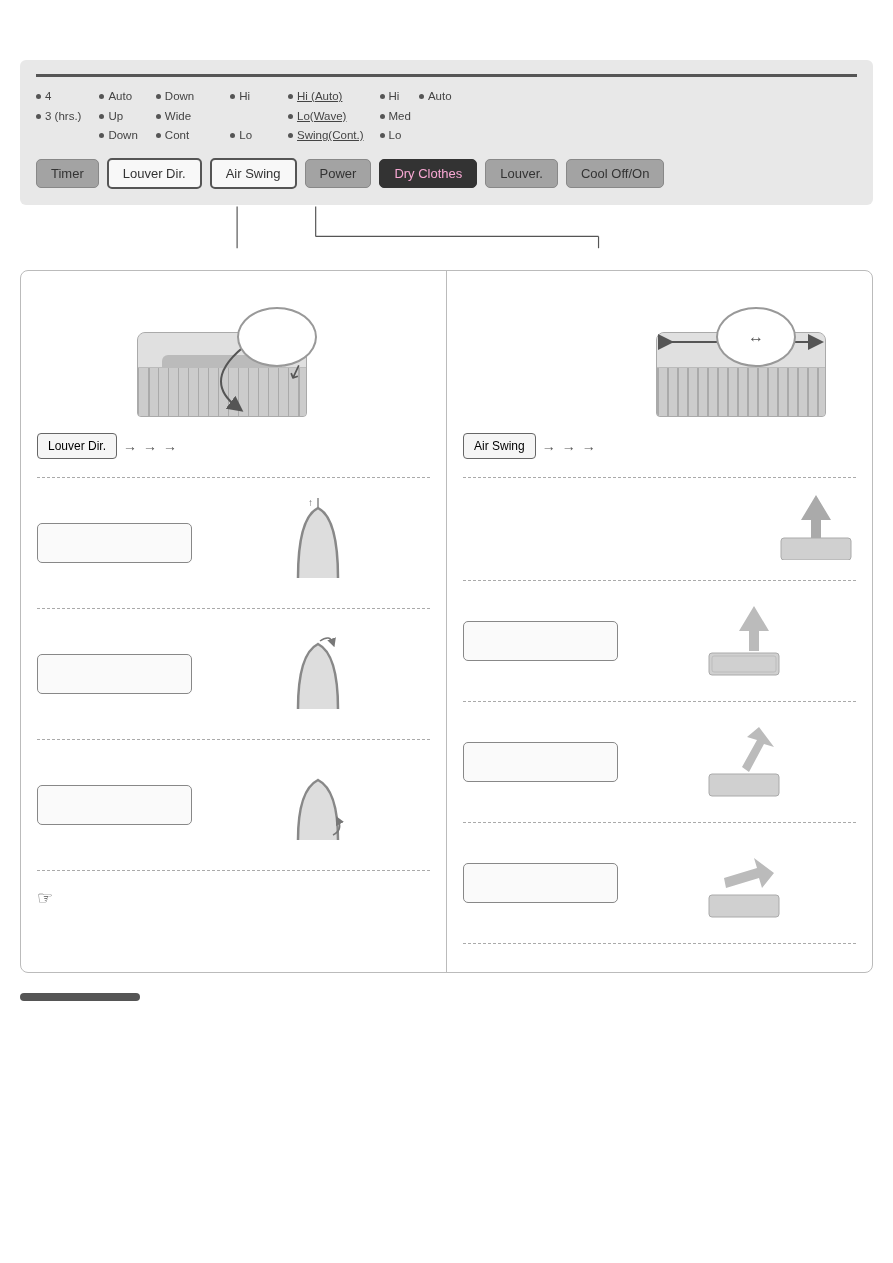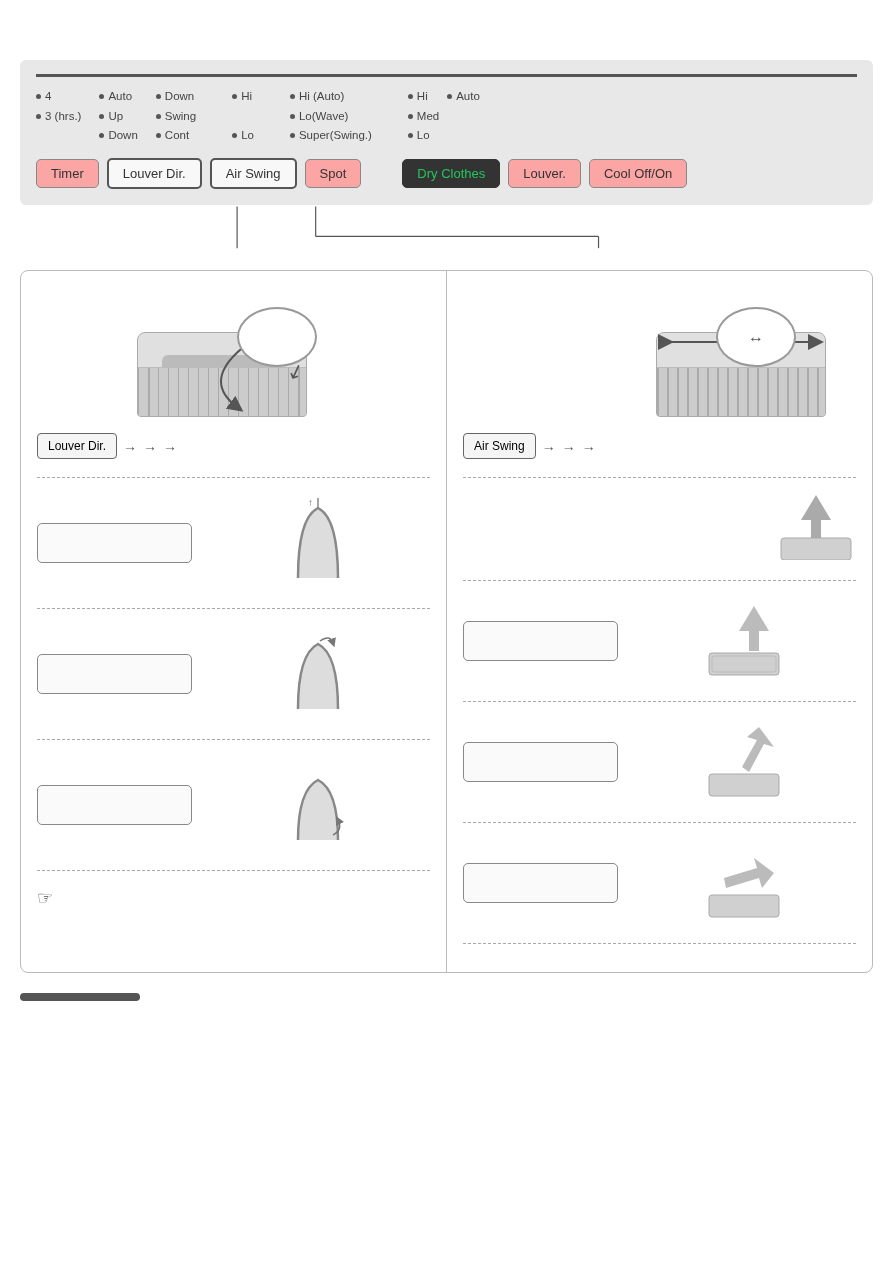--- a/index.html
+++ b/index.html
@@ -66,30 +66,29 @@
       gap: 8px;
       flex-wrap: nowrap;
     }
 
     .btn-panel {
       padding: 6px 14px;
       border-radius: 5px;
       font-size: 13px;
       border: 1.5px solid #888;
       cursor: pointer;
-      background: #fca5a5;
+      background: #a3a3a3;
       color: #333;
       white-space: nowrap;
     }
 
     .btn-panel.active {
       background: #333;
-      color: #22c55e;
+      color: #f9a8d4;
       border-color: #333;
-      margin-left: 33px;
     }
 
     .btn-panel.bold-border {
       border: 2px solid #555;
       background: #f8f8f8;
     }
 
     
     .content-panels {
       display: flex;
@@ -227,21 +226,21 @@
           </div>
         </div>
 
         <div class="info-col" style="margin-right:36px;">
           <div class="info-item">
             <span class="dot"></span>
             <span>Down</span>
           </div>
           <div class="info-item">
             <span class="dot"></span>
-            <span>Swing</span>
+            <span>Wide</span>
           </div>
           <div class="info-item">
             <span class="dot"></span>
             <span>Cont</span>
           </div>
         </div>
 
         <div class="info-col" style="margin-right:36px;">
           <div class="info-item">
             <span class="dot"></span>
@@ -249,32 +248,32 @@
           </div>
           <div class="info-item">
             <span>&nbsp;</span>
           </div>
           <div class="info-item">
             <span class="dot"></span>
             <span>Lo</span>
           </div>
         </div>
 
-        <div class="info-col" style="margin-right:36px;">
+        <div class="info-col" style="margin-right:16px;text-decoration:underline;">
           <div class="info-item">
             <span class="dot"></span>
             <span>Hi (Auto)</span>
           </div>
           <div class="info-item">
             <span class="dot"></span>
             <span>Lo(Wave)</span>
           </div>
           <div class="info-item">
             <span class="dot"></span>
-            <span>Super(Swing.)</span>
+            <span>Swing(Cont.)</span>
           </div>
         </div>
 
         <div class="info-col" style="margin-right:8px;">
           <div class="info-item">
             <span class="dot"></span>
             <span>Hi</span>
           </div>
           <div class="info-item">
             <span class="dot"></span>
@@ -291,21 +290,21 @@
             <span class="dot"></span>
             <span>Auto</span>
           </div>
         </div>
       </div>
 
       <div class="btn-row">
         <button class="btn-panel">Timer</button>
         <button class="btn-panel bold-border">Louver Dir.</button>
         <button class="btn-panel bold-border">Air Swing</button>
-        <button class="btn-panel">Spot</button>
+        <button class="btn-panel">Power</button>
         <button class="btn-panel active">Dry Clothes</button>
         <button class="btn-panel">Louver.</button>
         <button class="btn-panel">Cool Off/On</button>
       </div>
     </div>
 
     <svg class="connector-svg" viewBox="0 0 853 70" style="position:relative; display:block; width:100%; height:55px;">
 
       <line x1="160" y1="2" x2="160" y2="55" stroke="#555" stroke-width="1.5"></line>
 

